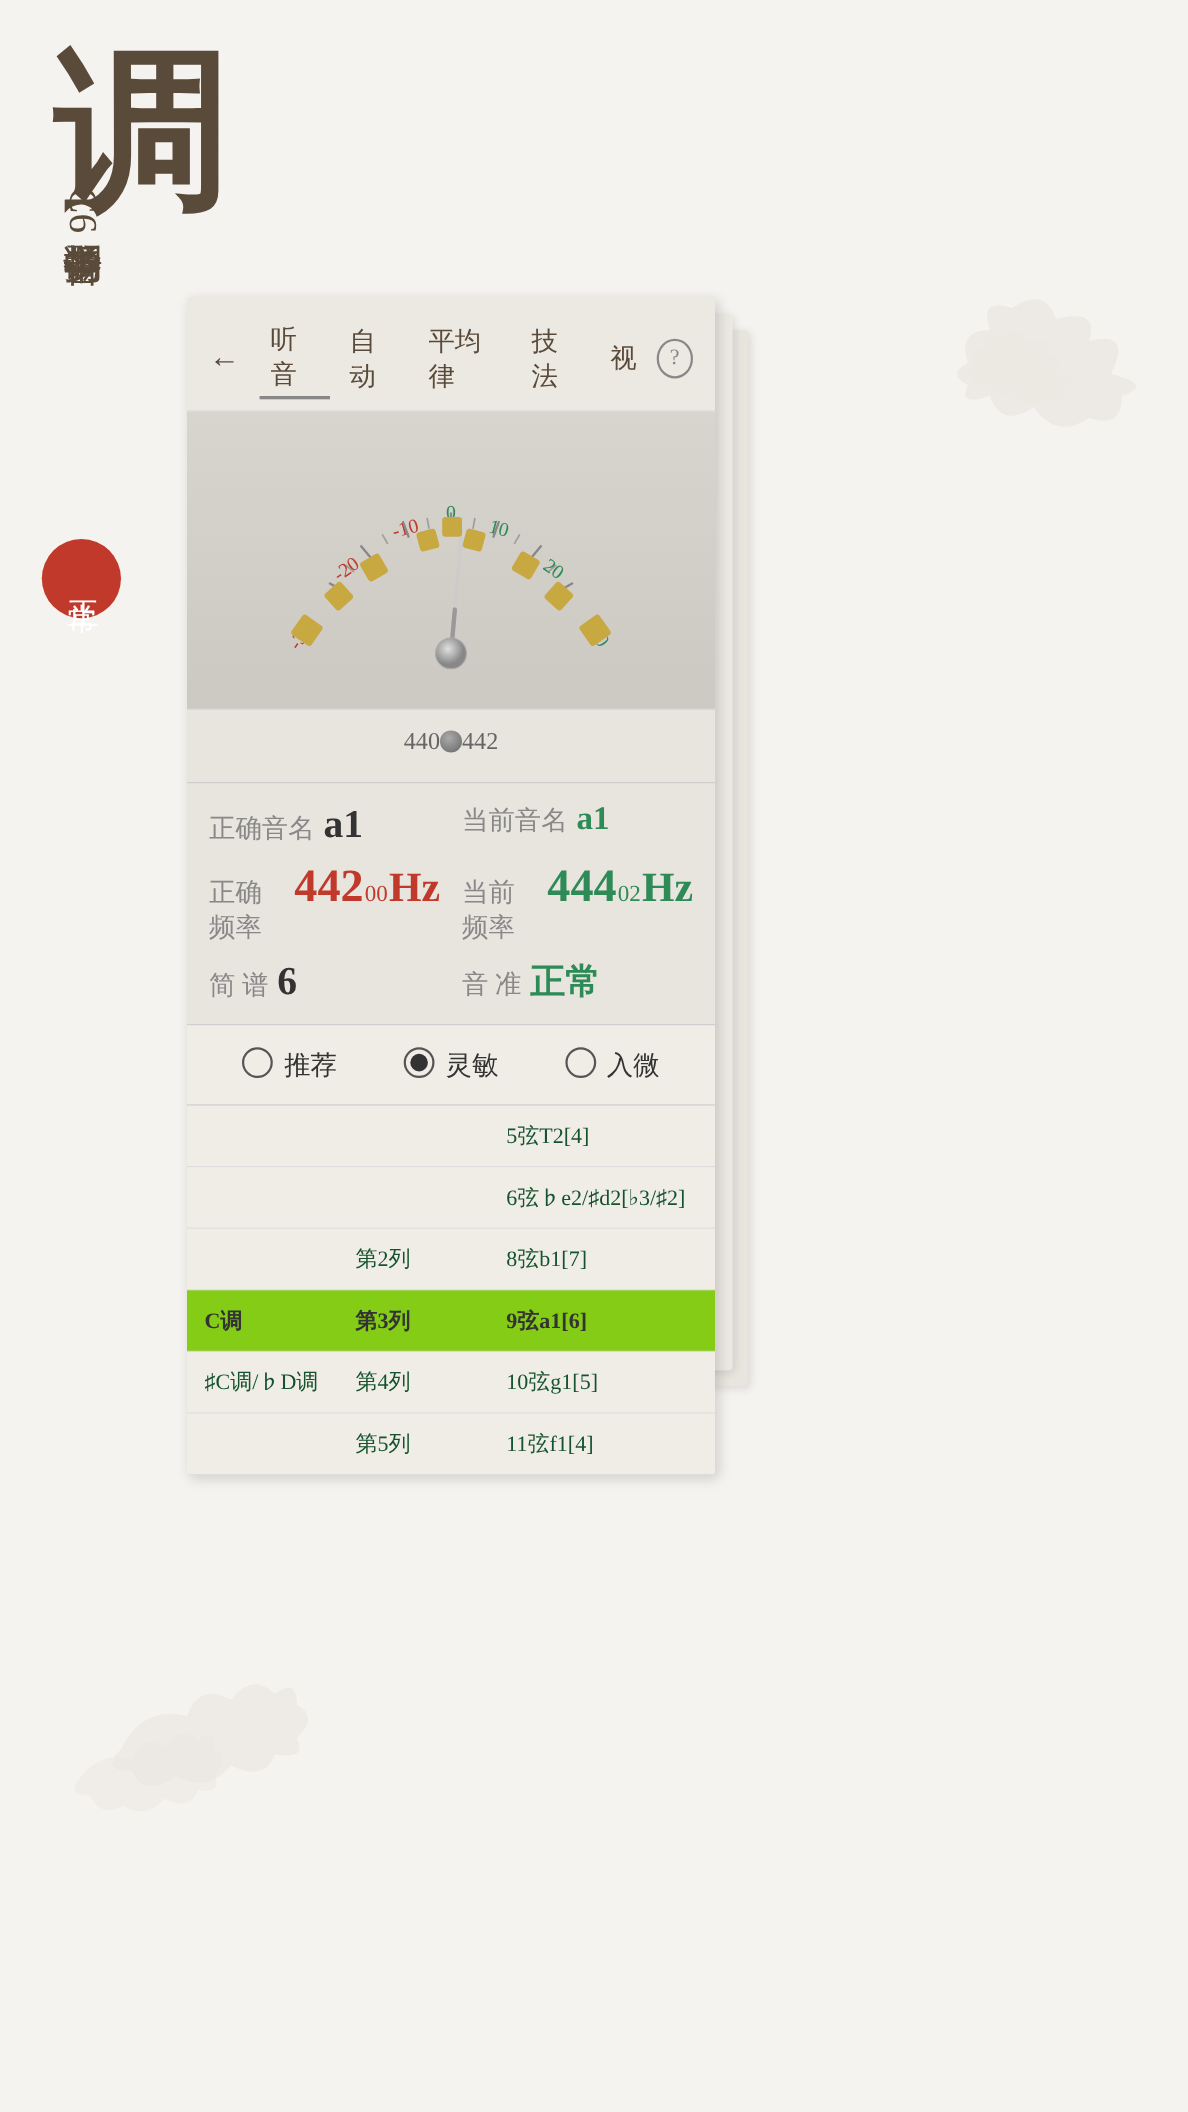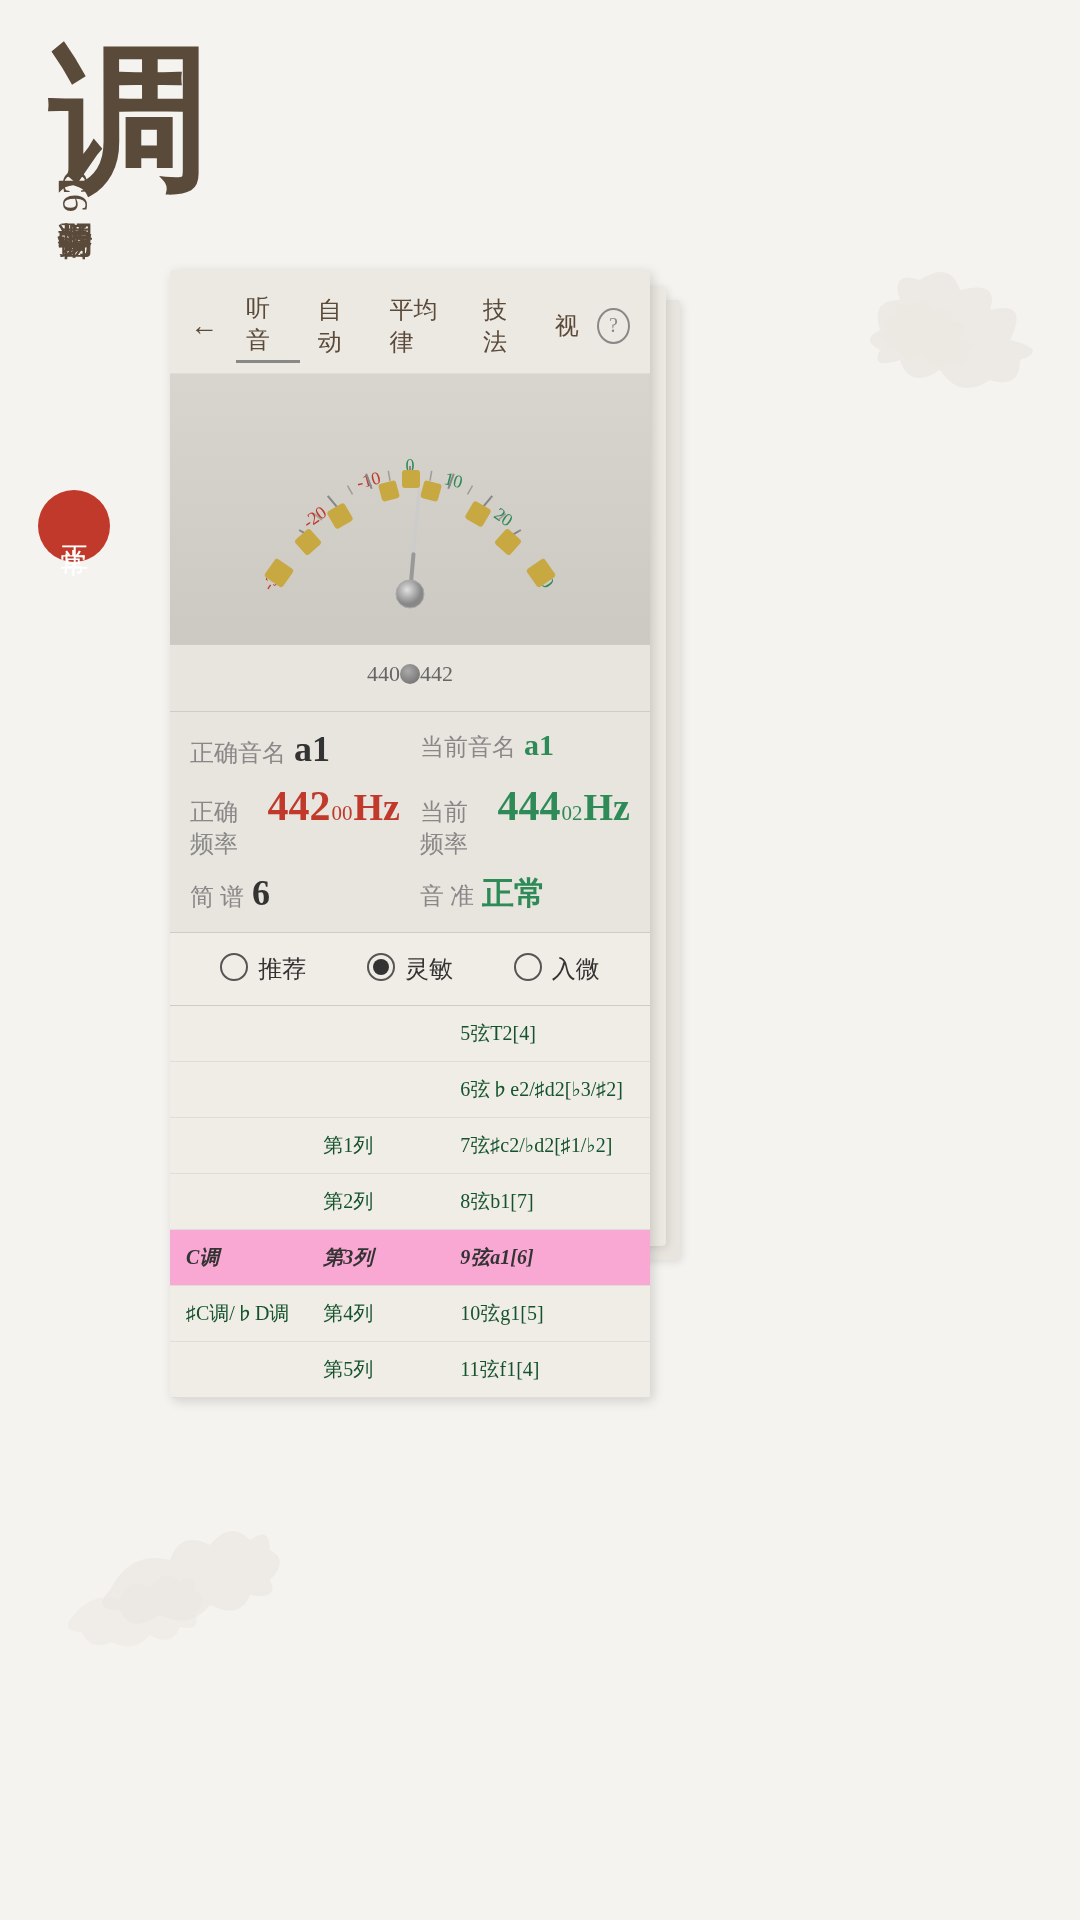--- a/index.html
+++ b/index.html
@@ -511,33 +511,28 @@
         <div class="table-cell"></div>
         <div class="table-cell">5弦T2[4]</div>
       </div>
 
       <div class="table-row">
         <div class="table-cell"></div>
         <div class="table-cell"></div>
         <div class="table-cell">6弦♭e2/♯d2[♭3/♯2]</div>
       </div>
 
-      <div class="table-row">
-        <div class="table-cell"></div>
-        <div class="table-cell">第1列</div>
-        <div class="table-cell">7弦♯c2/♭d2[♯1/♭2]</div>
-      </div>
 
       <div class="table-row">
         <div class="table-cell"></div>
         <div class="table-cell">第2列</div>
         <div class="table-cell">8弦b1[7]</div>
       </div>
 
-      <div class="table-row" style="background:#f9a8d4;font-style:italic;">
+      <div class="table-row" style="background:#84cc16;">
         <div class="table-cell bold green">C调</div>
         <div class="table-cell bold">第3列</div>
         <div class="table-cell bold green">9弦a1[6]</div>
       </div>
 
       <div class="table-row">
         <div class="table-cell">♯C调/♭D调</div>
         <div class="table-cell">第4列</div>
         <div class="table-cell">10弦g1[5]</div>
       </div>

